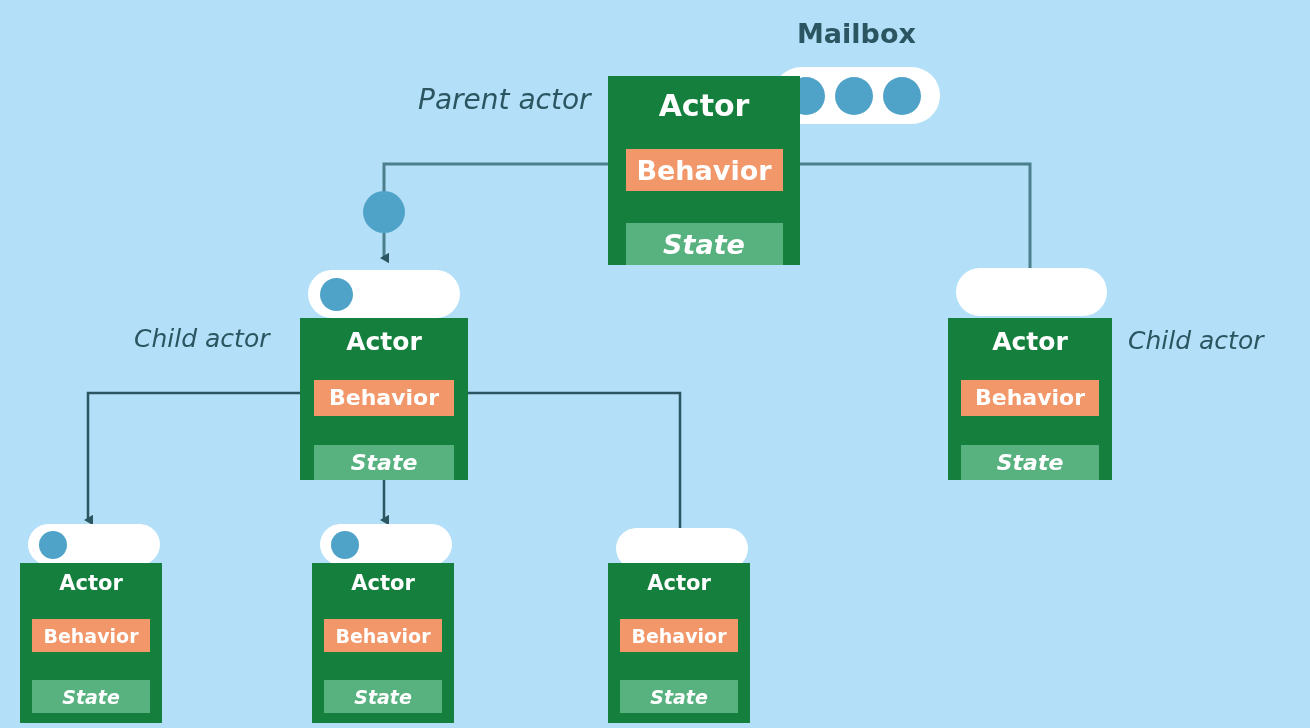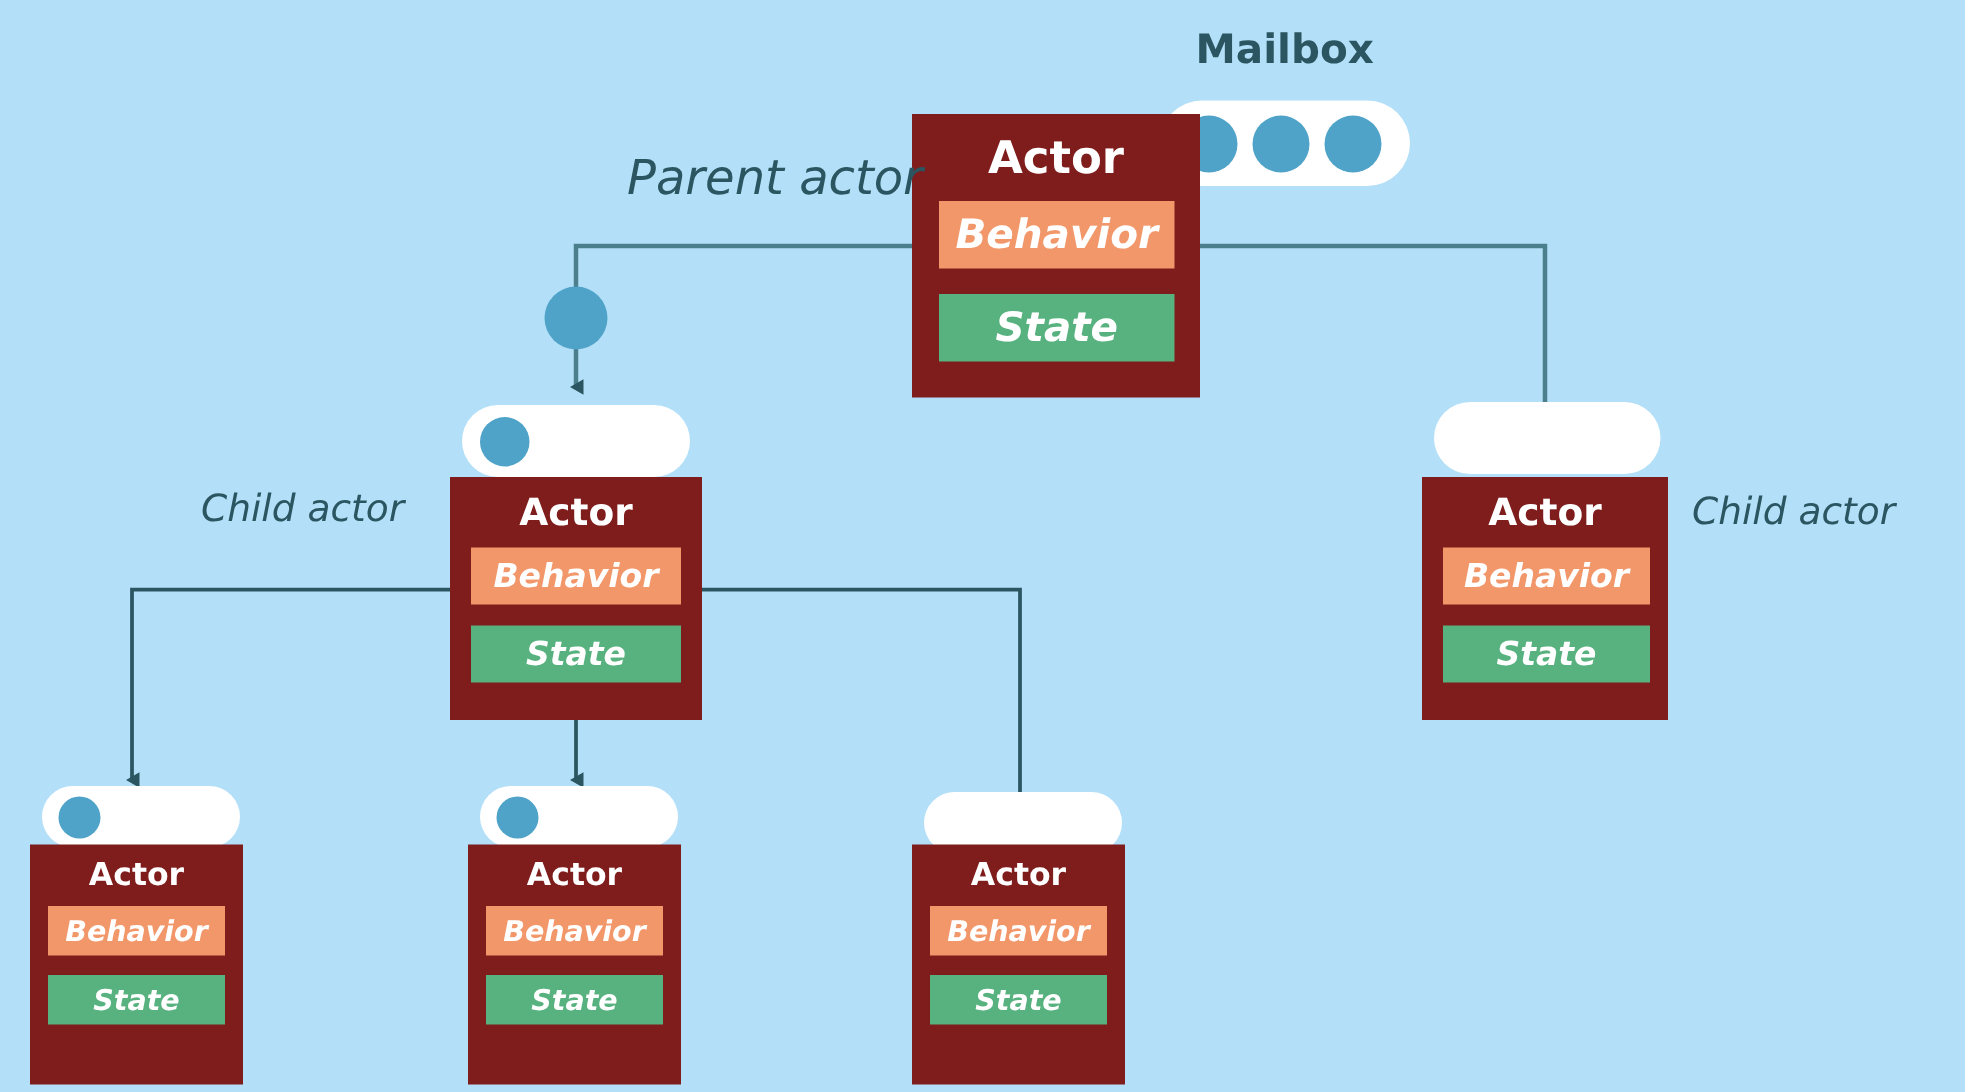--- a/index.html
+++ b/index.html
@@ -37,46 +37,47 @@
     box-sizing: border-box;
     z-index: 2;
   }
   .mailbox .msg {
     border-radius: 50%;
     background: #4fa3c8;
     flex: 0 0 auto;
   }
   .box {
     position: absolute;
-    background: #7f1d1d;
+    background: #15803d;
     box-sizing: border-box;
     z-index: 3;
     display: flex;
     flex-direction: column;
-    align-items: flex-start;
+    align-items: center;
+    gap: 15px;
   }
   .box .title {
     color: #ffffff;
     font-weight: bold;
     text-align: center;
     width: 100%;
     box-sizing: border-box;
     white-space: nowrap;
   }
   .box .row {
     color: #ffffff;
     font-weight: bold;
     text-align: center;
     box-sizing: border-box;
     white-space: nowrap;
     display: flex;
     align-items: center;
     justify-content: center;
   }
-  .box .row.behavior { background: #f2976a; font-style: italic; }
+  .box .row.behavior { background: #f2976a; }
   .box .row.state    { background: #57b27f; font-style: italic; }
 
   
   .note {
     position: absolute;
     color: #2b5560;
     font-style: italic;
     white-space: nowrap;
     z-index: 4;
   }
@@ -114,21 +115,21 @@
 
     <path d="M384,480 L384,520" stroke="#2b5560" stroke-width="2.5" fill="none" marker-end="url(#arrow)"></path>
 
     <path d="M468,393 L680,393 L680,528" stroke="#2b5560" stroke-width="2.5" fill="none"></path>
 
     <circle cx="384" cy="212" r="21" fill="#4fa3c8"></circle>
   </svg>
 
   <div class="note heading" style="left:797px; top:18px; font-size:27px;">Mailbox</div>
 
-  <div class="note" style="left:418px; top:83px; font-size:32px;margin-top:16px;">Parent actor</div>
+  <div class="note" style="left:418px; top:83px; font-size:28px;">Parent actor</div>
 
   <div class="note" style="left:134px; top:324px; font-size:25px;">Child actor</div>
 
   <div class="note" style="left:1128px; top:326px; font-size:25px;">Child actor</div>
 
   <div class="actor sz-lg">
     <div class="mailbox" style="left:773px; top:67px; width:167px; height:57px; padding-left:14px; gap:10px;">
       <span class="msg" style="width:38px;height:38px;"></span>
       <span class="msg" style="width:38px;height:38px;"></span>
       <span class="msg" style="width:38px;height:38px;"></span>

